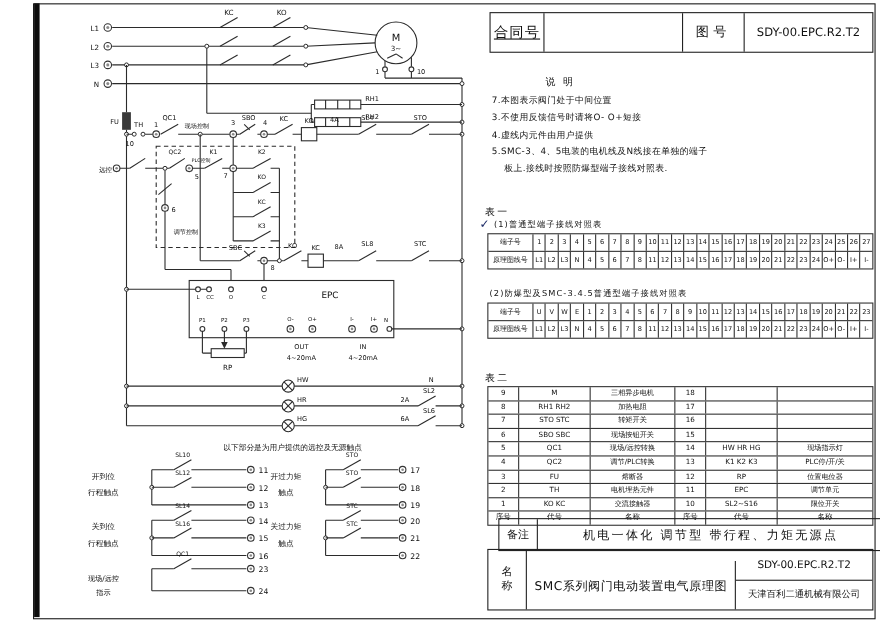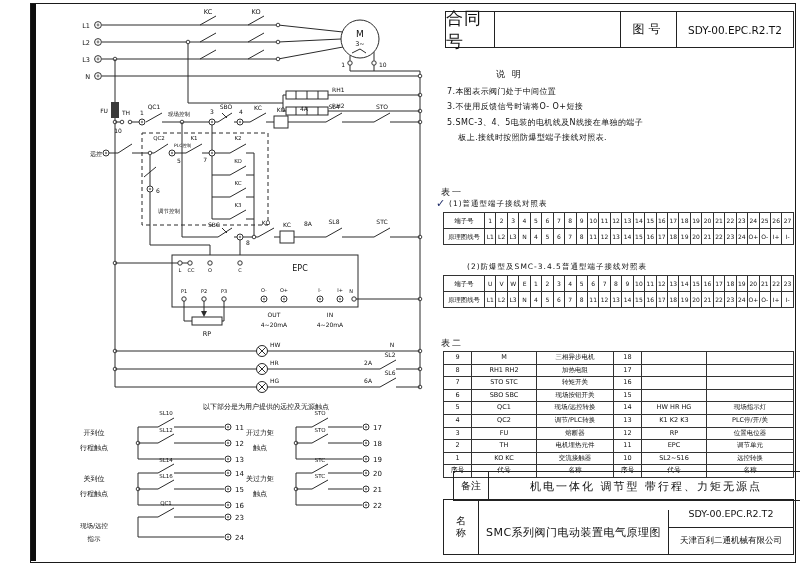--- a/index.html
+++ b/index.html
@@ -460,30 +460,31 @@
         <circle class="ti" cx="190" cy="512" r="1.2"></circle>
       <text class="f7" x="197" y="515">23</text>
       <line class="w" x1="100" y1="532" x2="186" y2="532"></line>
       <circle class="tm" cx="190" cy="532" r="3"></circle>
         <circle class="ti" cx="190" cy="532" r="1.2"></circle>
       <text class="f7" x="197" y="535">24</text>
     </g>
   </svg>
 
   <div class="abs tblock" style="left:445px;top:11px;width:347px;height:35px;">
-    <div class="tcellb" style="width:48px;font-size:17px;letter-spacing:1px;">合同号</div>
+    <div class="tcellb" style="width:48px;font-size:13px;letter-spacing:1px;text-decoration:underline;">合同号</div>
     <div class="tcellb" style="width:125px;"></div>
     <div class="tcellb" style="width:55px;font-size:12px;letter-spacing:4px;">图号</div>
     <div class="tcellb" style="flex:1;font-size:10.5px;">SDY-00.EPC.R2.T2</div>
   </div>
 
   <div class="abs" style="left:496px;top:68px;font-size:9px;letter-spacing:2px;">说 明</div>
   <div class="abs" style="left:447px;top:84px;">
       <div class="notes-line">7.本图表示阀门处于中间位置</div>
       <div class="notes-line">3.不使用反馈信号时请将O- O+短接</div>
+      <div class="notes-line">4.虚线内元件由用户提供</div>
       <div class="notes-line">5.SMC-3、4、5电装的电机线及N线接在单独的端子</div>
       <div class="notes-line">　 板上.接线时按照防爆型端子接线对照表.</div>
     </div>
 
   <div class="abs" style="left:441px;top:186px;font-size:9px;letter-spacing:2px;">表一</div>
   <div class="abs" style="left:436px;top:197px;font-size:11px;color:#1c2a66;">✓</div>
   <div class="abs" style="left:449px;top:199px;font-size:7.5px;letter-spacing:1px;">(1)普通型端子接线对照表</div>
   <div class="ttable" style="left:443px;top:212px;">
     <div class="trow">
       <div class="thdr">端子号</div>
@@ -543,21 +544,21 @@
           <div class="tcell">22</div>
           <div class="tcell">23</div>
           <div class="tcell">24</div>
           <div class="tcell">O+</div>
           <div class="tcell">O-</div>
           <div class="tcell">I+</div>
           <div class="tcell">I-</div>
         </div>
     </div>
   </div>
-  <div class="abs" style="left:467px;top:262px;font-size:7.5px;letter-spacing:1px;">(2)防爆型及SMC-3.4.5普通型端子接线对照表</div>
+  <div class="abs" style="left:445px;top:262px;font-size:7.5px;letter-spacing:1px;">(2)防爆型及SMC-3.4.5普通型端子接线对照表</div>
   <div class="ttable" style="left:443px;top:275px;">
     <div class="trow">
       <div class="thdr">端子号</div>
       <div class="tcells">
           <div class="tcell">U</div>
           <div class="tcell">V</div>
           <div class="tcell">W</div>
           <div class="tcell">E</div>
           <div class="tcell">1</div>
           <div class="tcell">2</div>
@@ -684,21 +685,21 @@
         <div class="cc c1">11</div>
         <div class="cc c2">EPC</div>
         <div class="cc c4">调节单元</div>
       </div>
         <div class="crow">
         <div class="cc c1">1</div>
         <div class="cc c2">KO  KC</div>
         <div class="cc c3">交流接触器</div>
         <div class="cc c1">10</div>
         <div class="cc c2">SL2~S16</div>
-        <div class="cc c4">远控转换</div>
+        <div class="cc c4">限位开关</div>
       </div>
       </div>
     <div class="crow cfoot">
       <div class="cc c1">序号</div>
       <div class="cc c2">代号</div>
       <div class="cc c3">名称</div>
       <div class="cc c1">序号</div>
       <div class="cc c2">代号</div>
       <div class="cc c4">名称</div>
     </div>

